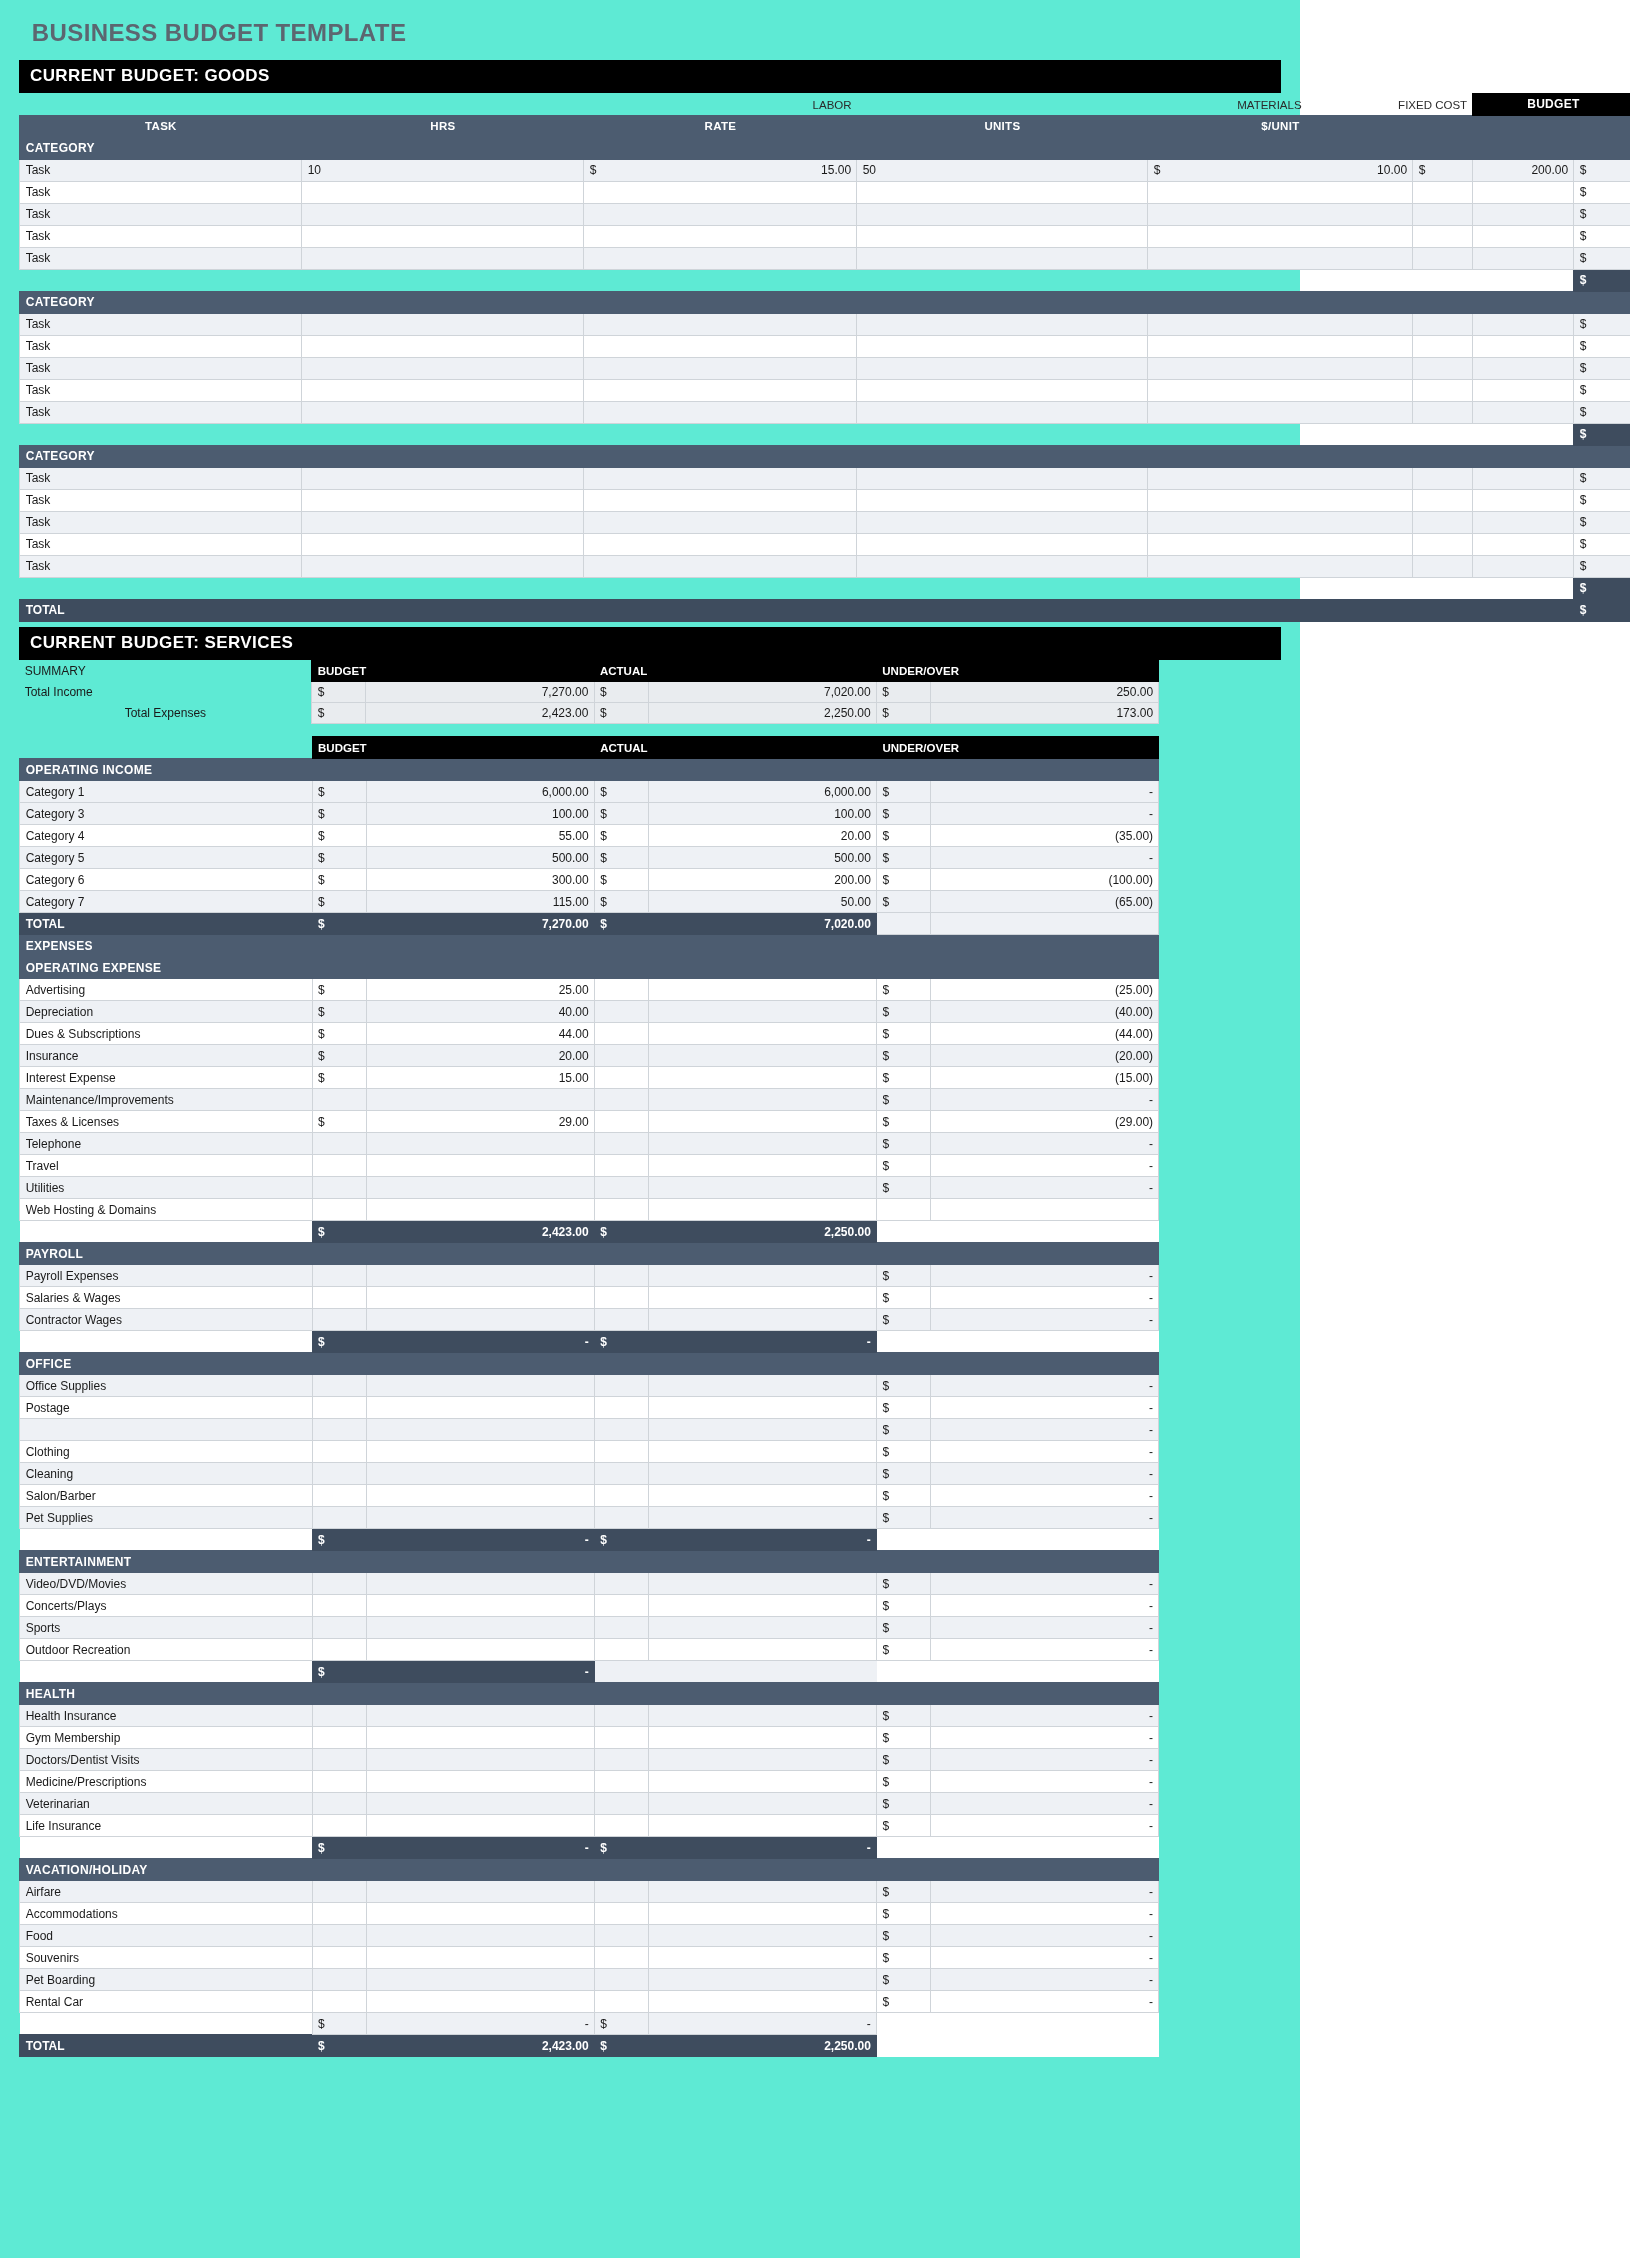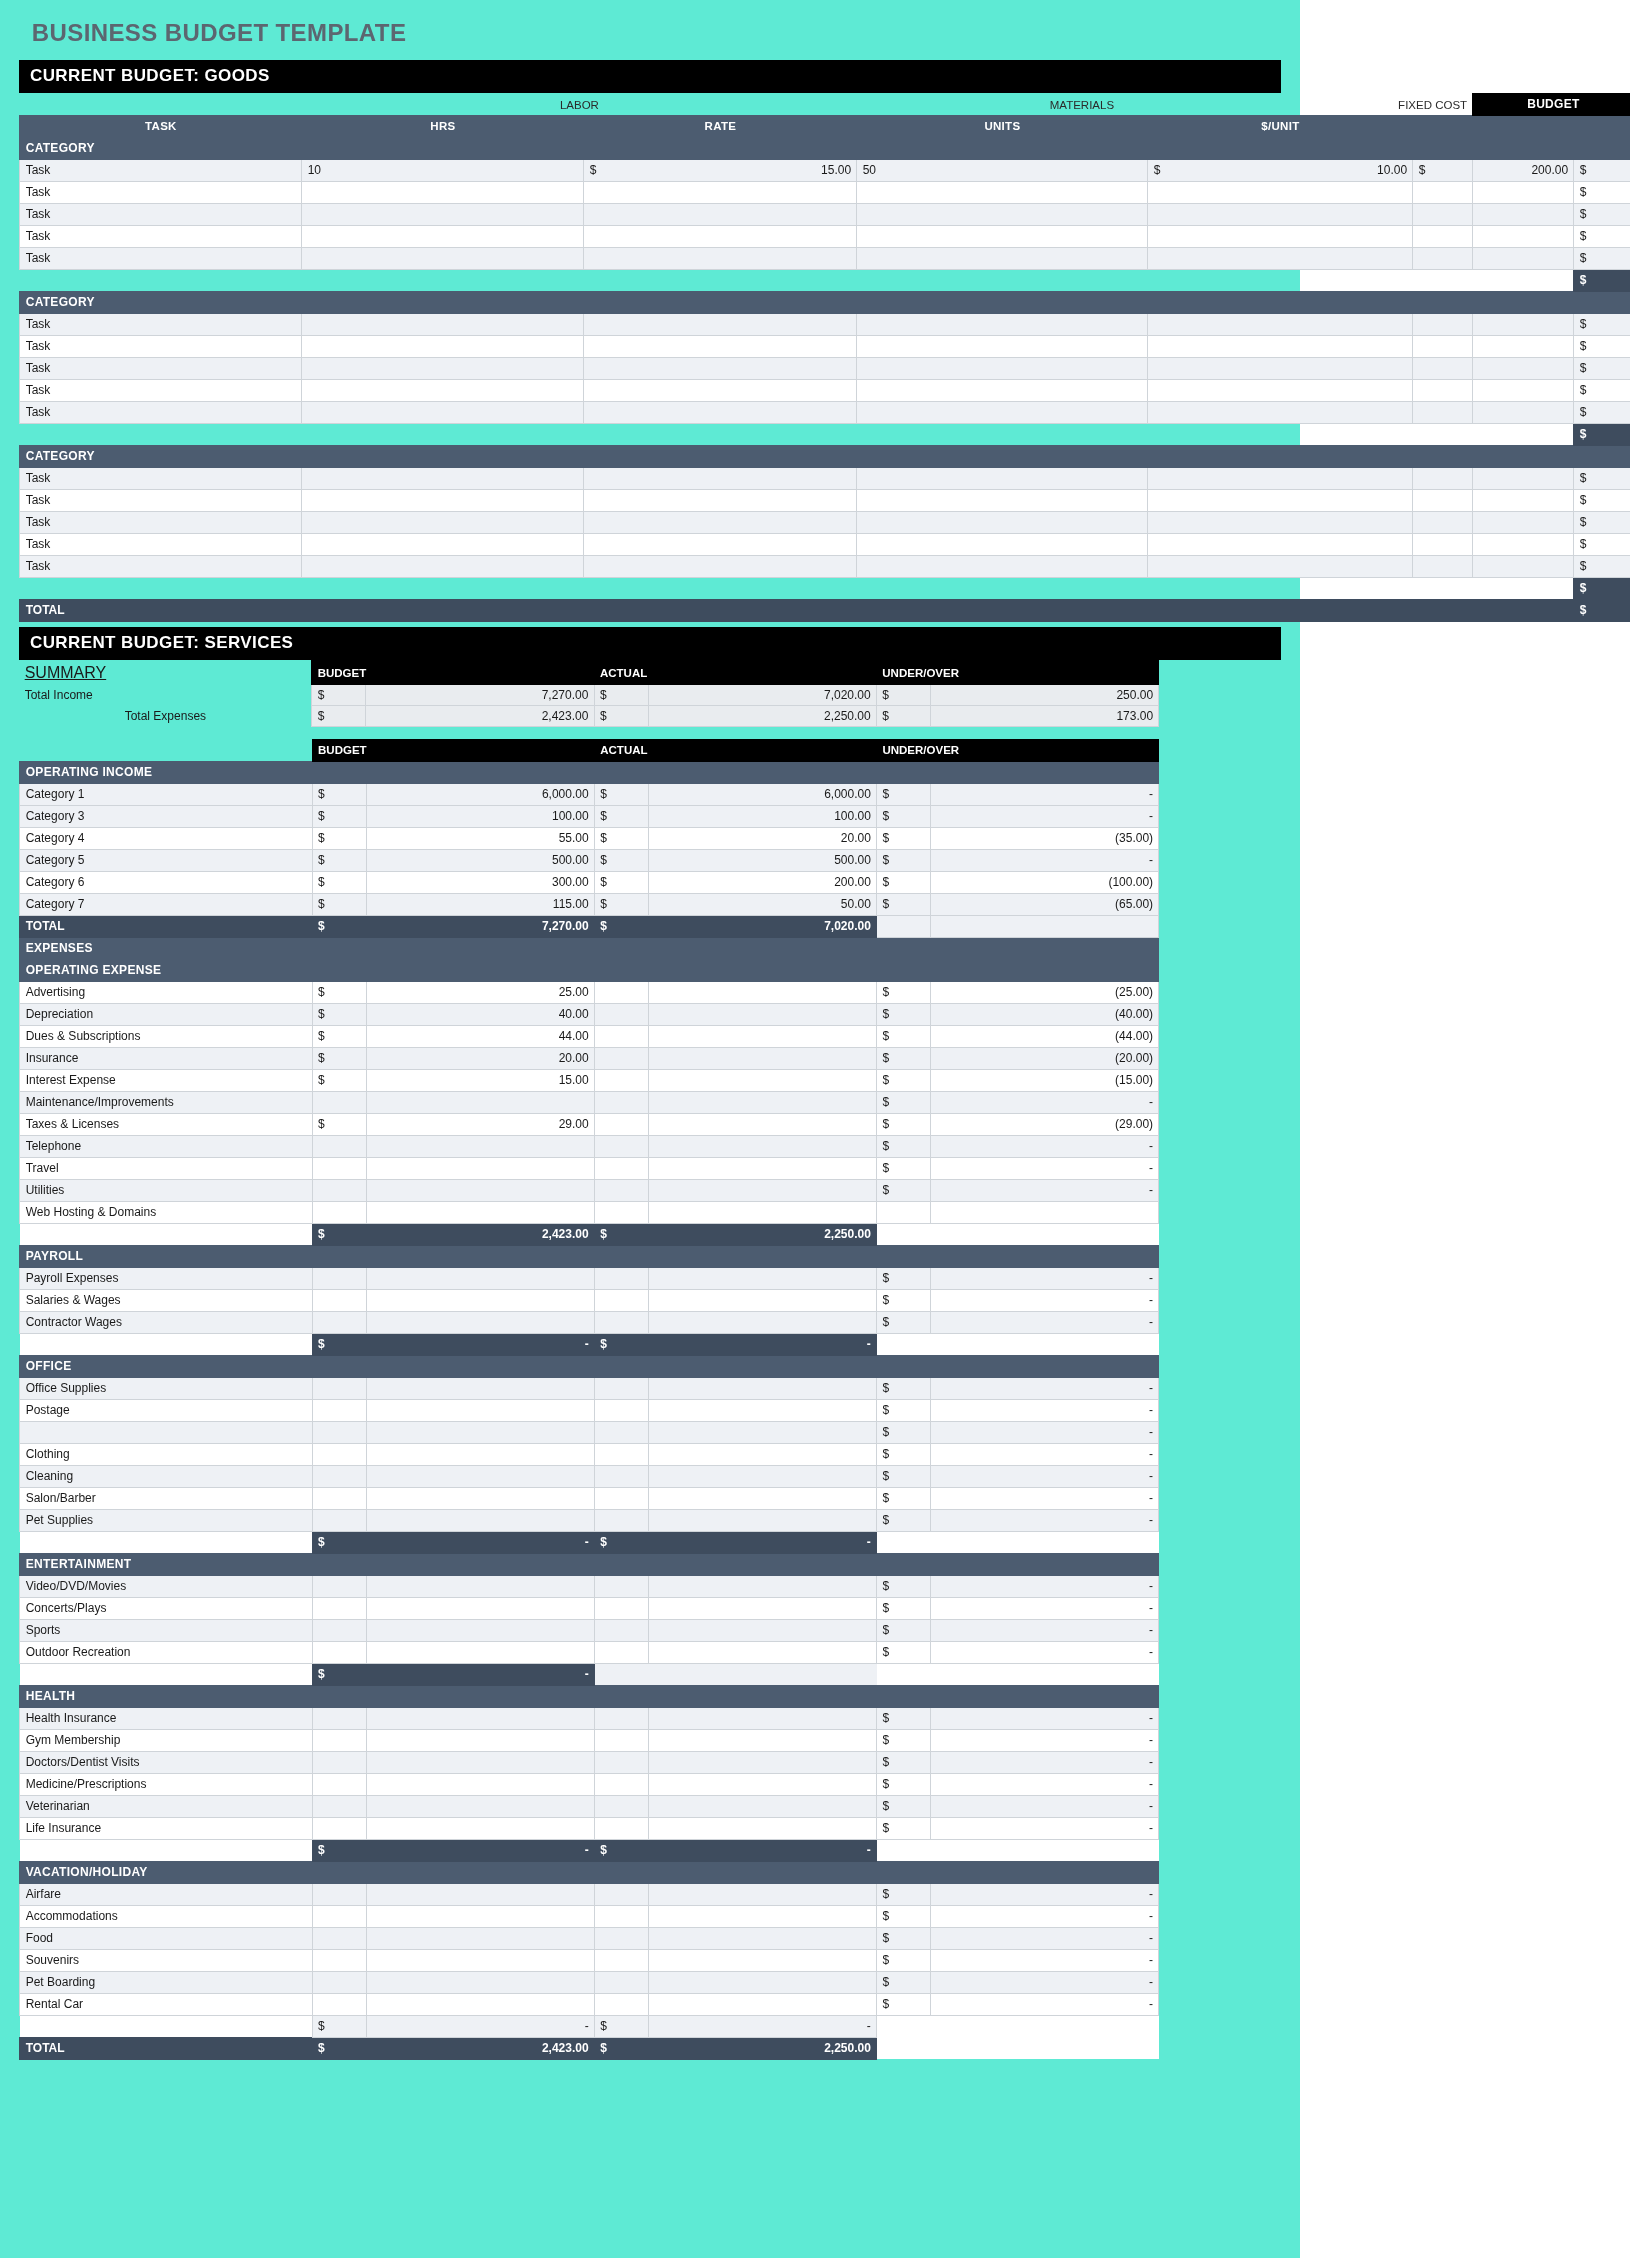--- a/index.html
+++ b/index.html
@@ -44,21 +44,21 @@
   td, th {
     border: 0.9px solid #cfd4d9;
     padding: 2.6px 5.3px;
     height: 22px;
     vertical-align: middle;
     overflow: hidden;
     white-space: nowrap;
   }
   .nb { border: none !important; }
   .grp-head {
-    text-align: center;
+    text-align: right;
     font-size: 11.5px;
     font-weight: normal;
     color: #2b2b2b;
     border: none;
     padding-bottom: 1.8px;
   }
   .grp-head-dark {
     background: #000;
     color: #fff;
     text-align: center;
@@ -390,21 +390,21 @@
       <col style="width:288px">
       <col style="width:53px">
       <col style="width:225px">
       <col style="width:53px">
       <col style="width:225px">
       <col style="width:53px">
       <col style="width:225px">
     </colgroup>
     <tbody>
         <tr>
-      <td class="nb" style="border:none;font-size:16px;text-decoration:underline;">SUMMARY</td>
+      <td class="nb" style="border:none;font-size:12px;">SUMMARY</td>
       <td class="hdr-blk" colspan="2">BUDGET</td>
       <td class="hdr-blk" colspan="2">ACTUAL</td>
       <td class="hdr-blk" colspan="2">UNDER/OVER</td>
     </tr>
     <tr>
       <td class="nb l" style="border:none;">Total Income</td>
       <td class="grey-val l">$</td>
       <td class="grey-val r">7,270.00</td>
       <td class="grey-val l">$</td>
       <td class="grey-val r">7,020.00</td>

